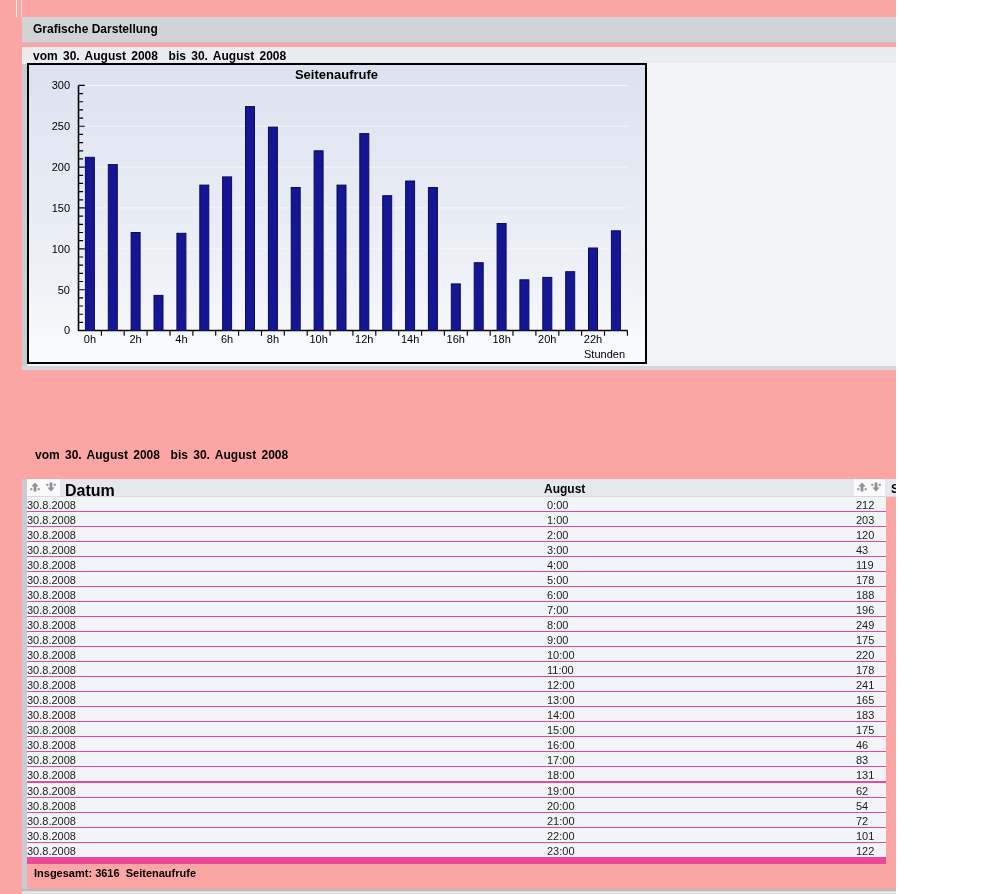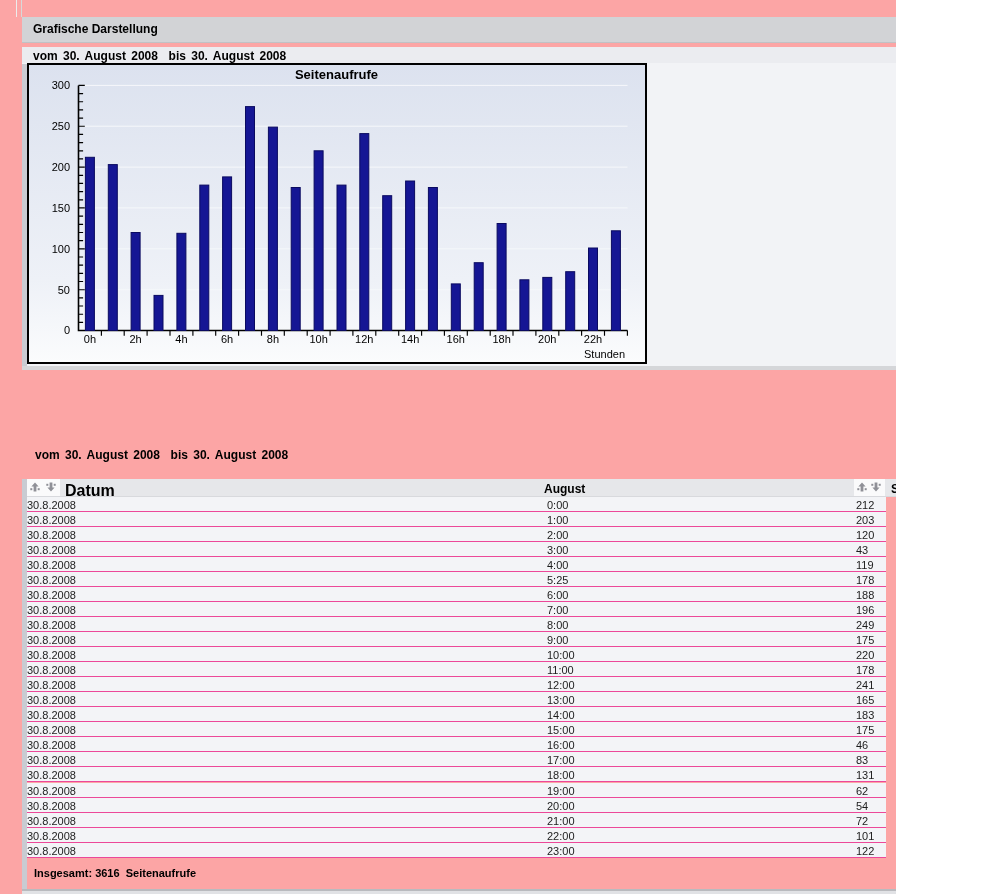--- a/index.html
+++ b/index.html
@@ -1,19 +1,19 @@
 <!DOCTYPE html>
 <html><head><meta charset="utf-8">
 <style>
   html,body{margin:0;padding:0;background:#fff;}
   #page{position:relative;width:896px;height:894px;background:#fca5a5;overflow:hidden;
         font-family:"Liberation Sans",sans-serif;}
   .hdrbar{position:absolute;left:22px;right:0;height:25px;background:#d2d3d6;border-bottom:1px solid #c0c1c5;}
   .hdrbar span{position:absolute;left:11px;top:5px;font-size:12px;font-weight:bold;color:#000;}
-  .row{position:absolute;left:27px;right:10px;height:14px;background:#f3f4f7;border-bottom:1px solid #ec4899;}
+  .row{position:absolute;left:27px;right:10px;height:14px;background:#f3f4f7;border-bottom:7px solid #ec4899;}
   .row span{position:absolute;top:2px;font-size:11px;color:#1c1c1c;}
   .c1{left:0px;} .c2{left:520px;} .c3{left:829px;}
 </style></head>
 <body>
 <div id="page">
   <div style="position:absolute;left:16px;top:0;width:1px;height:17px;background:#ececec;"></div>
   <div style="position:absolute;left:21px;top:0;width:1px;height:17px;background:#d8d8d8;"></div>
 
   <div class="hdrbar" style="top:17px;">
       <span>Grafische Darstellung</span>
@@ -141,21 +141,21 @@
       <span class="c2">3:00</span>
       <span class="c3">43</span>
     </div>
 <div class="row" style="top:556.7px;">
       <span class="c1">30.8.2008</span>
       <span class="c2">4:00</span>
       <span class="c3">119</span>
     </div>
 <div class="row" style="top:571.8px;">
       <span class="c1">30.8.2008</span>
-      <span class="c2">5:25</span>
+      <span class="c2">5:00</span>
       <span class="c3">178</span>
     </div>
 <div class="row" style="top:586.8px;">
       <span class="c1">30.8.2008</span>
       <span class="c2">6:00</span>
       <span class="c3">188</span>
     </div>
 <div class="row" style="top:601.9px;">
       <span class="c1">30.8.2008</span>
       <span class="c2">7:00</span>

